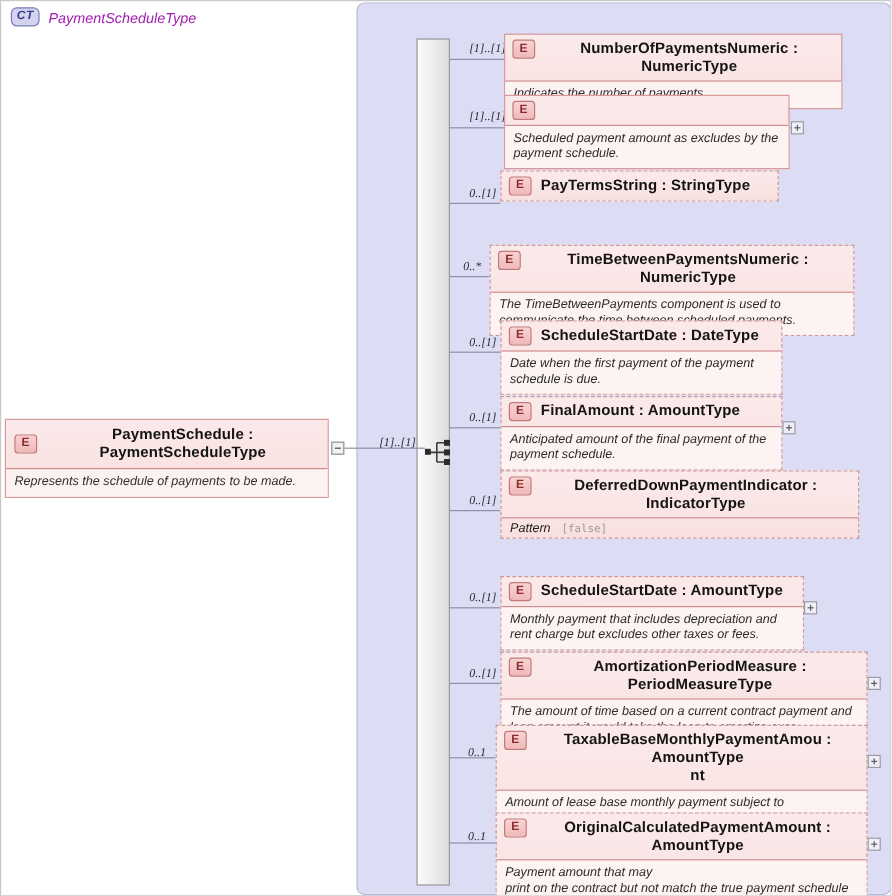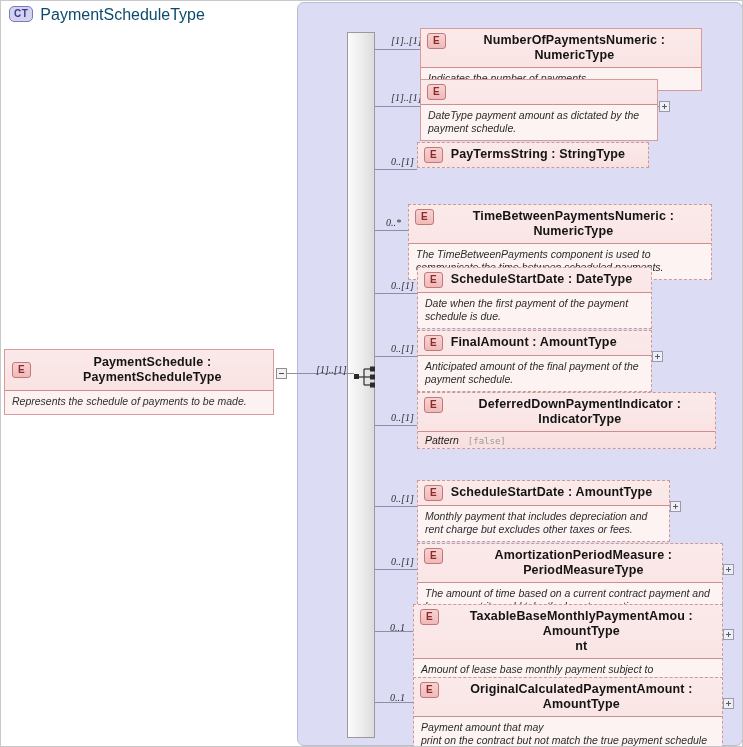--- a/index.html
+++ b/index.html
@@ -23,37 +23,38 @@
     left:296px; top:1px;
     width:446px; height:744px;
     background:#dcdcf5;
     border:1px solid #b9b9dd;
     border-radius:7px;
     box-sizing:border-box;
   }
   .ct-header{
     position:absolute;
     left:8px; top:5px;
-    display:flex; align-items:flex-start; gap:7px;
+    display:flex; align-items:flex-end; gap:7px;
     white-space:nowrap;
+    font-style:italic;
   }
   .badge-ct{
     display:inline-block;
     font-size:10px; font-weight:bold;
     color:#3b3b8f;
     background:#d3d3ef;
     border:1px solid #7b7bbb;
     border-radius:5px;
     padding:0px 4px 1px 4px;
     line-height:13px;
     letter-spacing:0.5px;
   }
   .ct-title{
-    font-size:16px;
-    color:#0c4a6e;
+    font-size:12px;
+    color:#a21caf;
     font-weight:normal;
   }
 
   
   .seq-bar{
     position:absolute;
     left:346px; top:31px;
     width:28px; height:706px;
     background:linear-gradient(to right,#fbfbfb 0%,#ececec 55%,#dcdcdc 100%);
     border:1px solid #9a9a9a;
@@ -244,21 +245,21 @@
     </div>
     <div class="n-desc">Indicates the number of payments.</div>
   </div>
 
   <div class="line h" style="left:374px; top:105px; width:45px;"></div>
   <div class="card" style="left:390px; top:91px;">[1]..[1]</div>
   <div class="node req" style="left:419px; top:78px; width:238px;">
     <div class="n-title">
       <span class="badge-e">E</span>
     </div>
-    <div class="n-desc">DateType payment amount as dictated by the payment schedule.</div>
+    <div class="n-desc">Scheduled payment amount as excludes by the payment schedule.</div>
   </div>
   <div class="line h" style="left:657px; top:105px; width:2px;"></div>
   <div class="expander" style="left:658px; top:100px;"></div>
 
   <div class="line h" style="left:374px; top:168px; width:42px;"></div>
   <div class="card" style="left:390px; top:155px;">0..[1]</div>
   <div class="node opt" style="left:416px; top:141px; width:232px;">
     <div class="n-title">
       <span class="badge-e">E</span>
       <span class="el-name">PayTermsString : StringType</span>

